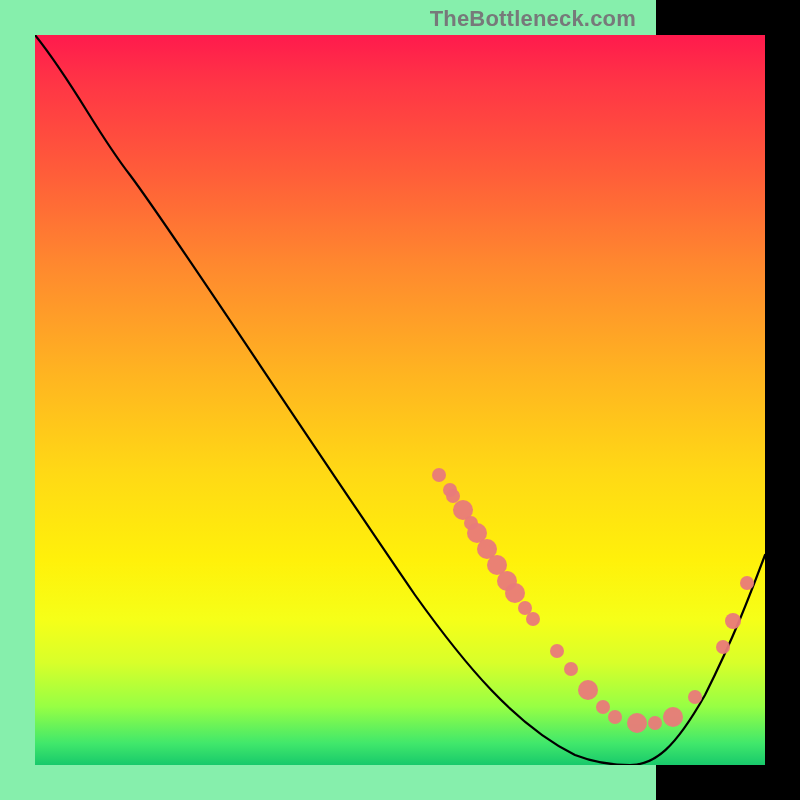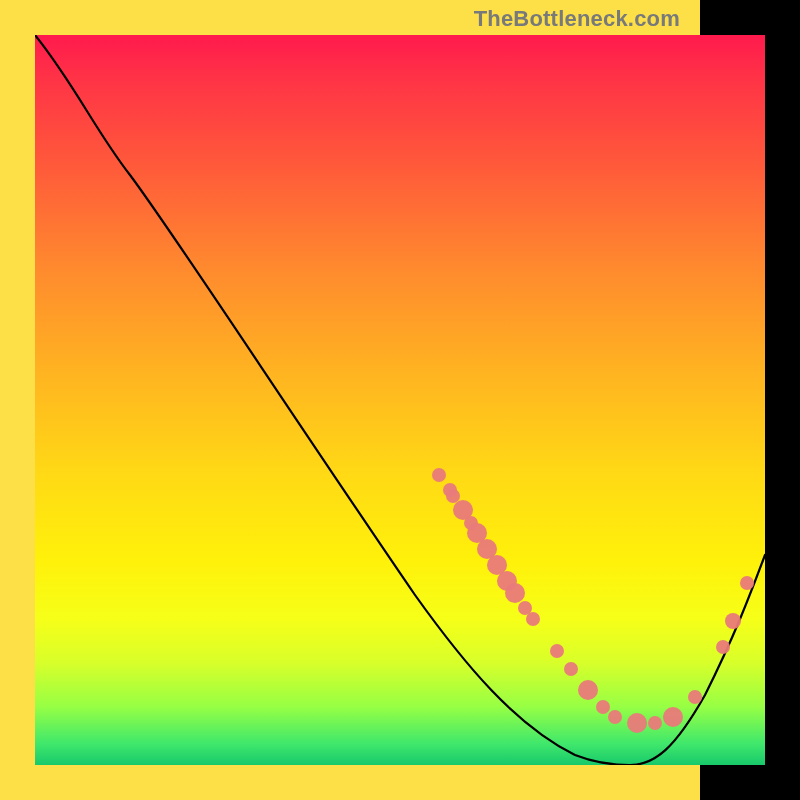--- a/index.html
+++ b/index.html
@@ -7,22 +7,21 @@
     padding: 0;
     width: 800px;
     height: 800px;
     background: #000;
     overflow: hidden;
   }
   .stage {
     position: relative;
     width: 656px;
     height: 800px;
-    background: #fde047;
-    padding-left: 44px;
+    background: #86efac;
   }
   .plot-area {
     position: absolute;
     left: 35px;
     top: 35px;
     width: 730px;
     height: 730px;
     
     background: linear-gradient(
       to bottom,

